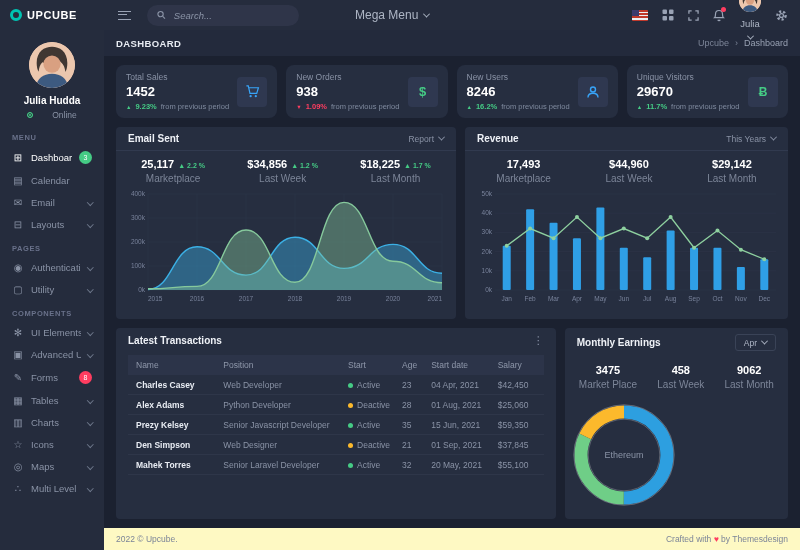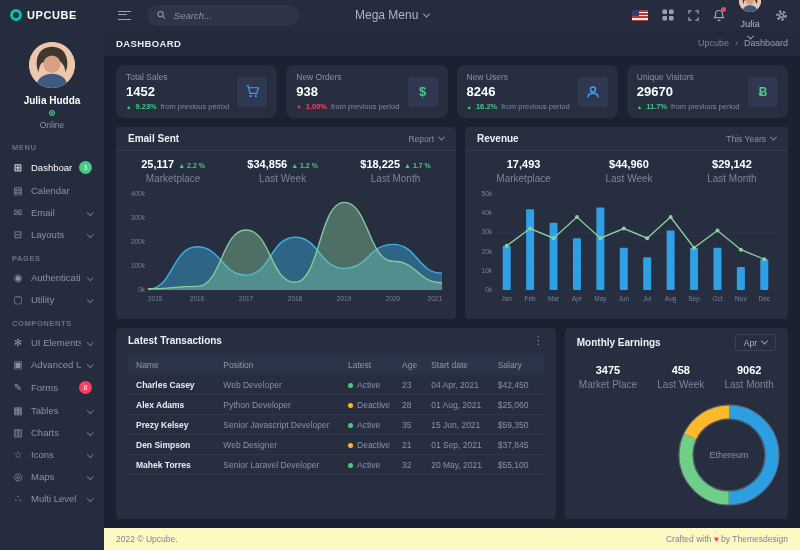--- a/index.html
+++ b/index.html
@@ -31,21 +31,21 @@
   .bell-dot { position:absolute; top:-2px; right:-1px; width:5px; height:5px; border-radius:50%; background:#ff3d60; }
   .tb-user { display:flex; align-items:center; gap:6px; color:#aeb6c5; font-size:9.5px; cursor:pointer;flex-direction:column; }
   .tb-avatar { width:22px; height:22px; border-radius:50%; overflow:hidden; background:#ecc7ae; }
 
   
   .shell { display:flex; height:520px; }
   .sidebar { width:104px; flex:0 0 104px; background:#252c3d; overflow:hidden; }
   .profile { text-align:center; padding:12px 0 4px; }
   .profile-avatar { width:46px; height:46px; margin:0 auto; border-radius:50%; overflow:hidden; background:#ecc7ae; }
   .profile-name { color:#fff; font-size:10px; font-weight:bold; margin-top:7px; }
-  .profile-status { color:#8a93a6; font-size:8.5px; margin-top:4px; display:flex; align-items:center; justify-content:center; gap:4px;flex-direction:column; }
+  .profile-status { color:#8a93a6; font-size:8.5px; margin-top:4px; display:flex; align-items:center; justify-content:center; gap:19px; }
   .status-dot { width:6px; height:6px; border-radius:50%; border:1.4px solid #45cb85; background:#45cb85; box-shadow:inset 0 0 0 1px #252c3d; }
   .menu-title { color:#69718a; font-size:7.5px; letter-spacing:.6px; padding:9px 12px 3px; font-weight:bold; }
   .side-item { display:flex; align-items:center; gap:7px; padding:5.5px 12px; color:#8a93a6; font-size:9.5px; cursor:pointer; }
   .side-item.active { color:#fff; }
   .side-item .icn { font-size:10px; width:12px; text-align:center; flex:0 0 12px; }
   .side-item .lbl { flex:1; white-space:nowrap; overflow:hidden; }
   .side-badge { font-size:7px; color:#fff; border-radius:7px; min-width:13px; height:13px; line-height:13px; text-align:center; padding:0 2px; }
   .side-chev { width:4.5px; height:4.5px; border-right:1.3px solid #6c7689; border-bottom:1.3px solid #6c7689; transform:rotate(45deg); }
 
   
@@ -80,21 +80,21 @@
   .bottom-row { display:flex; gap:9px; flex:1; min-height:0; }
   .trans-card { flex:1.97; min-width:0; overflow:hidden; }
   .earn-card { flex:1; min-width:0; }
   .kebab { color:#8a93a6; font-size:11px; cursor:pointer; }
   table { border-collapse:collapse; width:calc(100% - 24px); margin:2px 12px 0; table-layout:fixed; }
   thead th { background:#2c3449; color:#8f98ab; font-size:8.5px; text-align:left; padding:5px 8px; font-weight:normal; }
   tbody td { font-size:8.5px; color:#8a93a6; padding:4.5px 8px; border-bottom:1px solid #2e3649; overflow:hidden; white-space:nowrap; }
   td.cname { color:#e8ecf3; font-weight:bold; }
   .st-dot { display:inline-block; width:5px; height:5px; border-radius:50%; margin-right:4px; vertical-align:middle; }
   .apr-btn { border:1px solid #3a4357; border-radius:3px; padding:2.5px 8px; display:flex; gap:5px; align-items:center; color:#aeb6c5; font-size:8.5px; cursor:pointer; }
-  .donut-wrap { display:flex; justify-content:flex-end; padding-top:4px;text-decoration:underline; }
+  .donut-wrap { display:flex; justify-content:flex-start; padding-top:4px;text-decoration:underline; }
 
   .footer { height:22px; flex:0 0 22px; background:#fef9c3; display:flex; justify-content:space-between; align-items:center; padding:0 12px; color:#7c8598; font-size:8.5px; }
   .heart { color:#ff3d60; }
 </style>
 </head>
 <body>
 
 <header class="topbar">
   <div class="brand">
     <span class="brand-icon"></span>
@@ -468,21 +468,21 @@
         <section class="card trans-card">
           <div class="card-head" style="border-bottom:none;">
             <span class="card-title">Latest Transactions</span>
             <span class="kebab">⋮</span>
           </div>
           <table>
             <thead>
                 <tr id="trans-head">
                   <th style="width: 21%;">Name</th>
                   <th style="width: 30%;">Position</th>
-                  <th style="width: 13%;">Latest</th>
+                  <th style="width: 13%;">Start</th>
                   <th style="width: 7%;">Age</th>
                   <th style="width: 16%;">Start date</th>
                   <th style="width: 13%;">Salary</th>
                 </tr>
               </thead>
             <tbody id="trans-body">
                 <tr>
                   <td class="cname">Charles Casey</td>
                   <td>Web Developer</td>
                   <td><span class="st-dot" style="background: rgb(69, 203, 133);"></span>Active</td>

